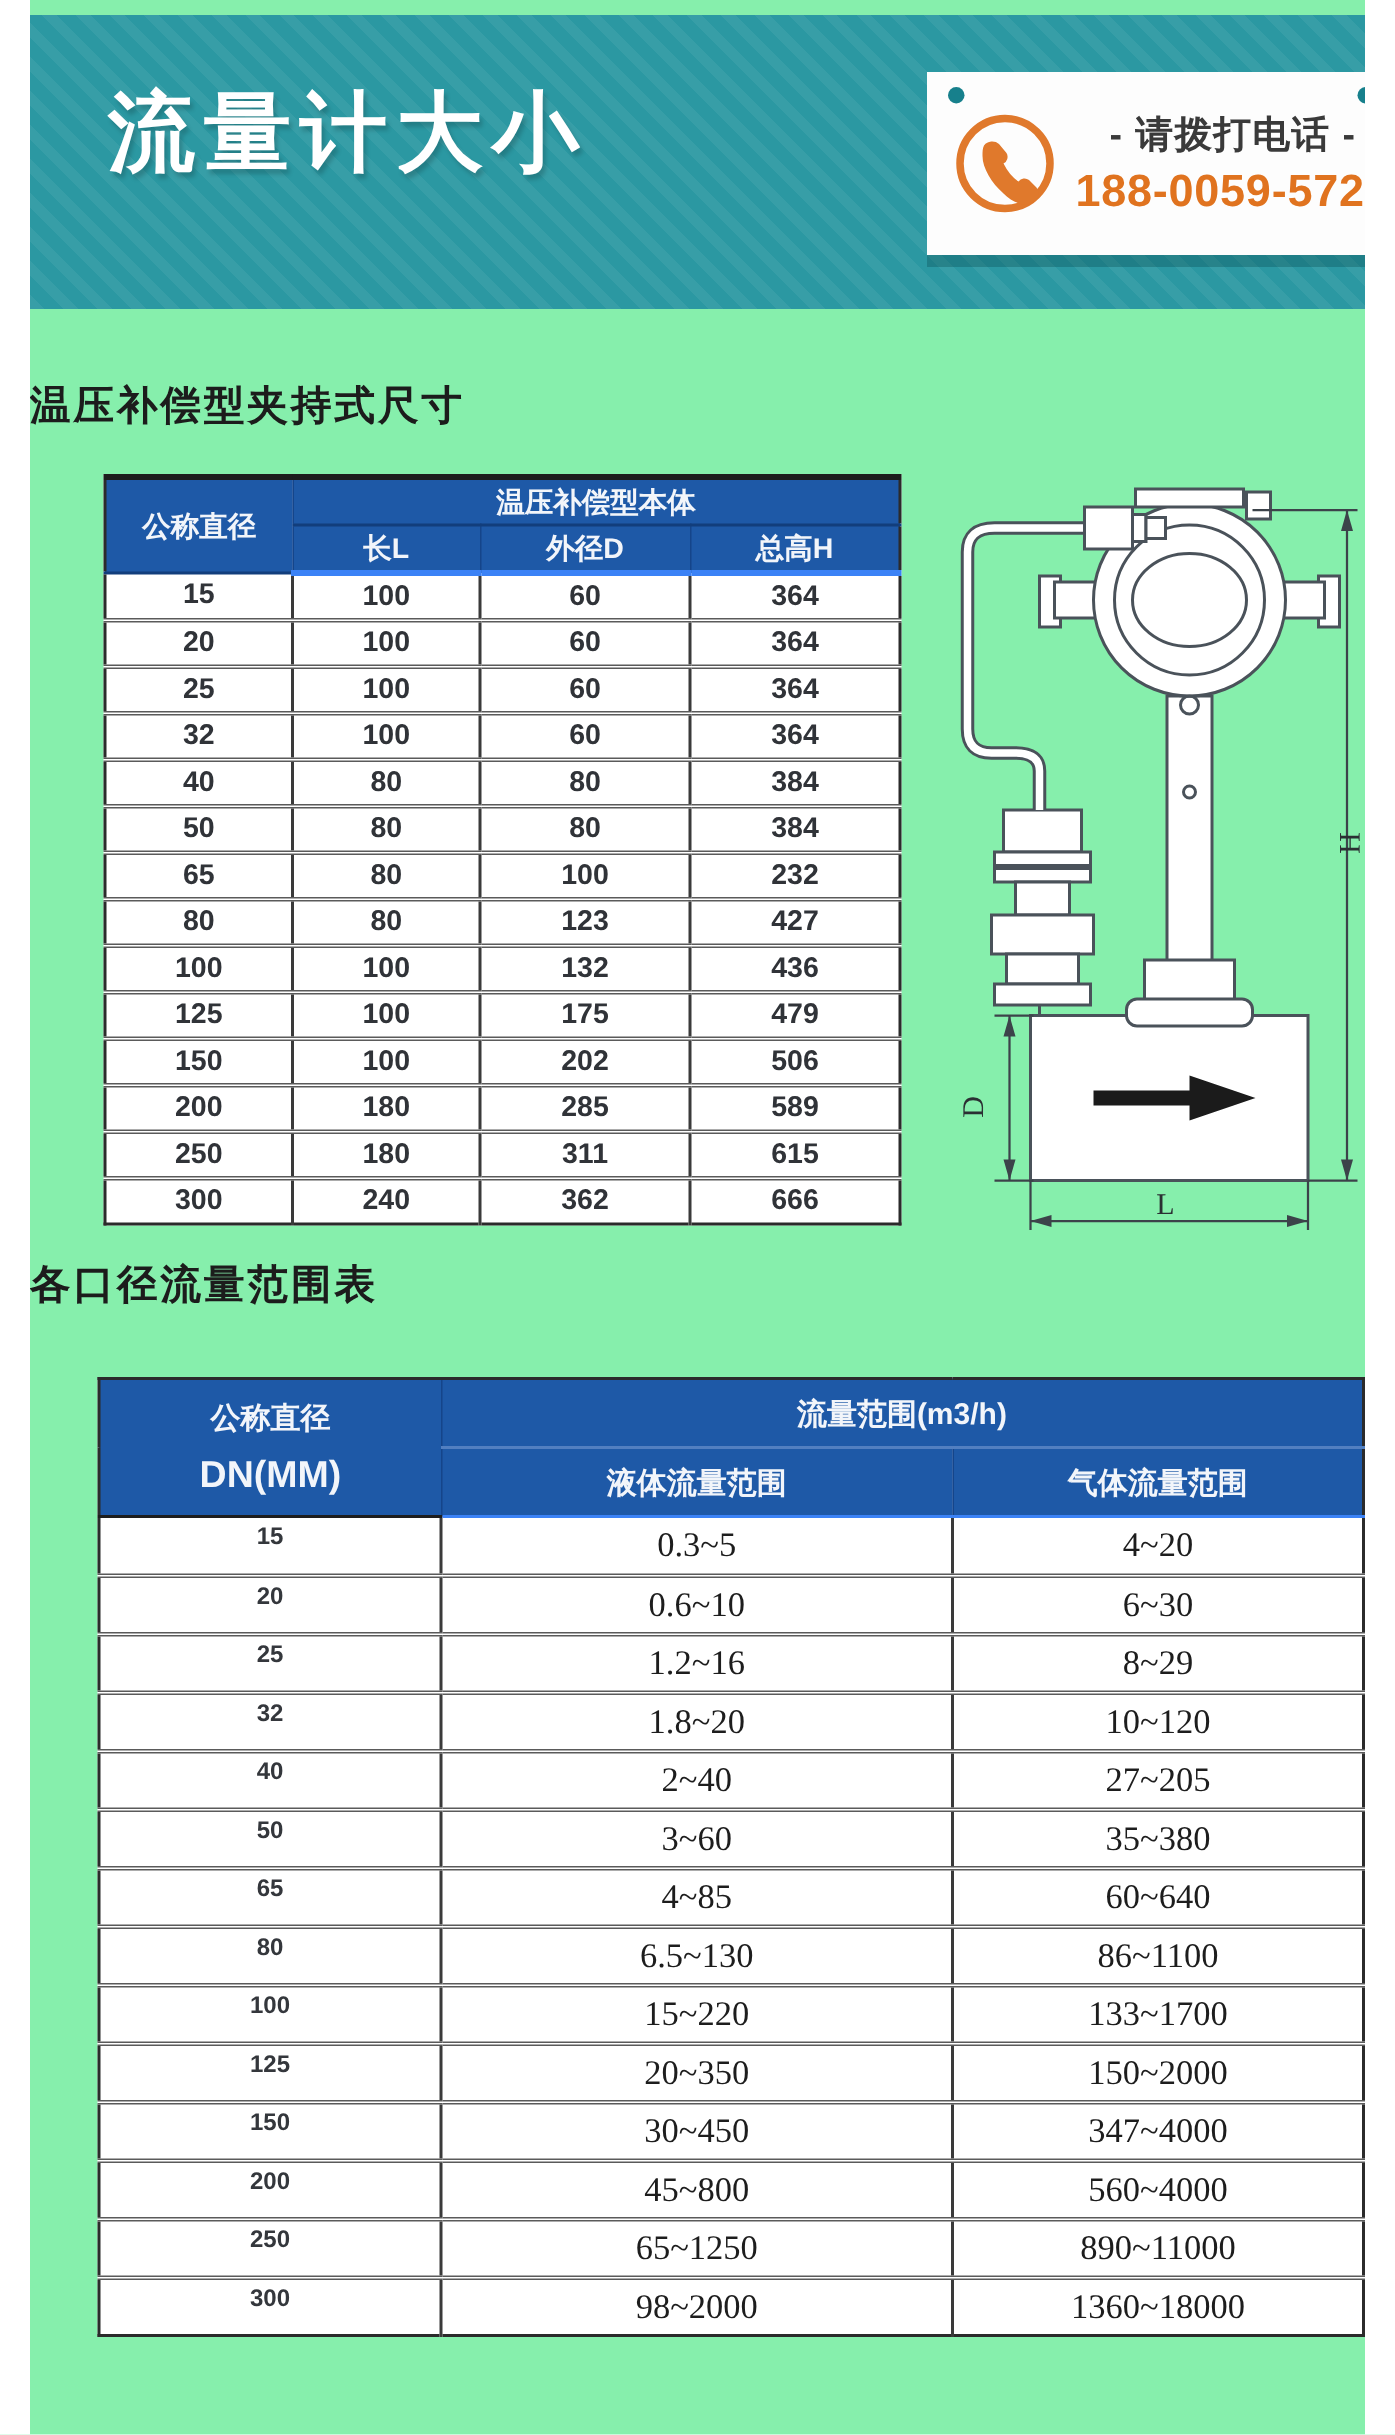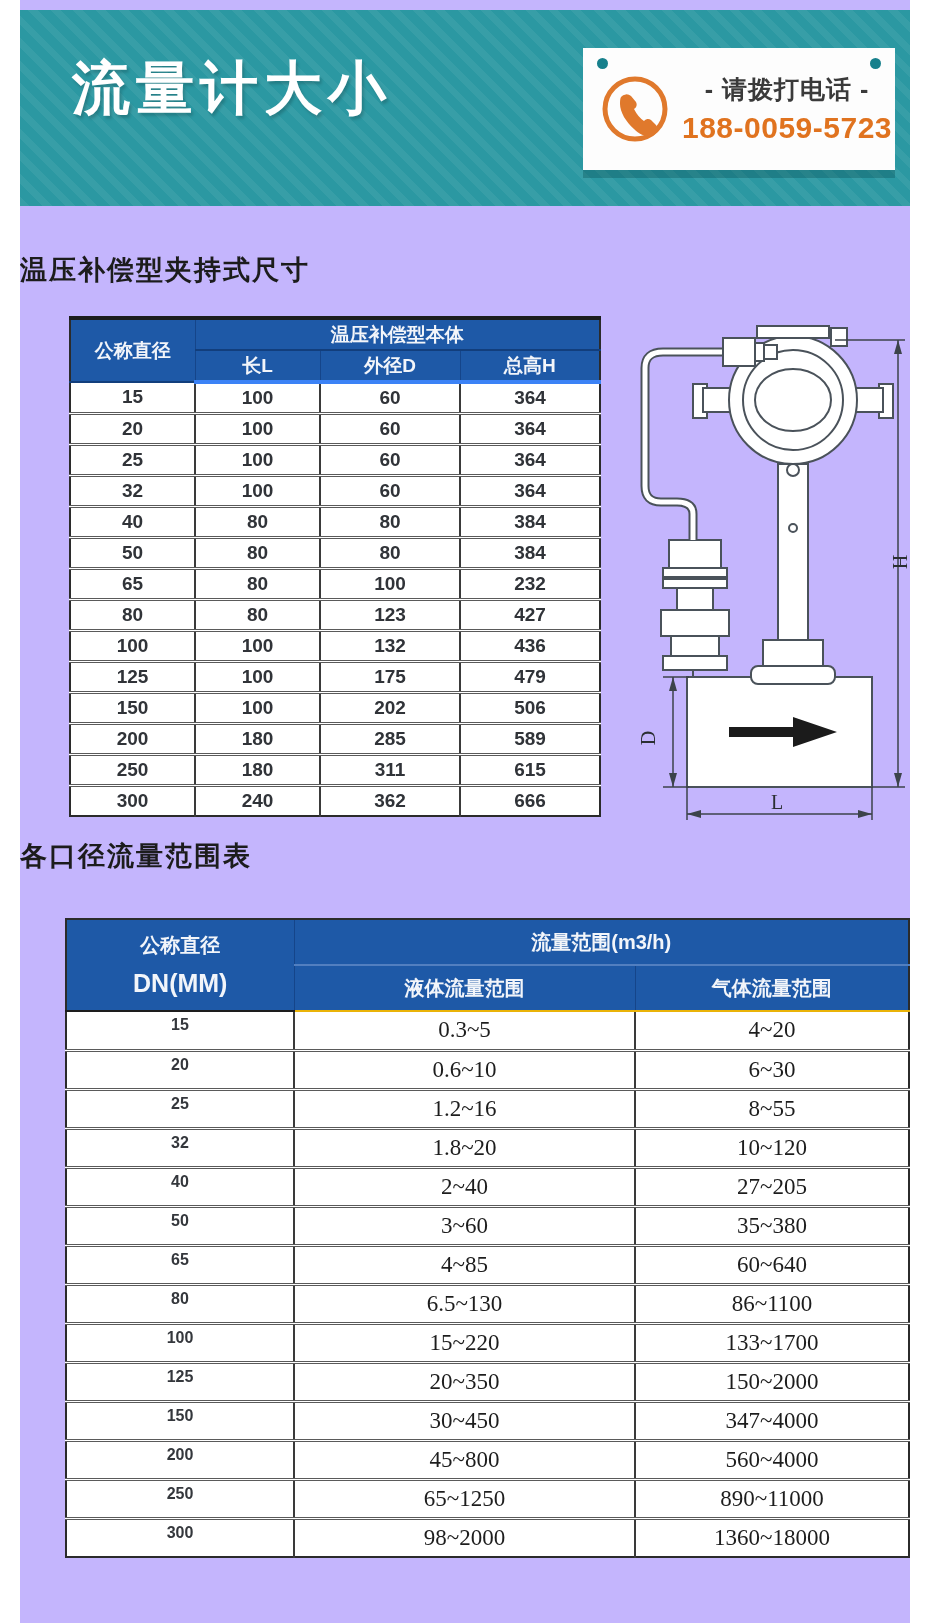--- a/index.html
+++ b/index.html
@@ -1,39 +1,39 @@
 <!DOCTYPE html>
 <html><head>
 <meta charset="utf-8">
 <style>
   * { margin:0; padding:0; box-sizing:border-box; }
   html,body { background:#fff; }
   .page {
     position:relative; width:890px; height:1623px; margin:0 auto;
-    background:#c4b5fd; overflow:hidden;
+    background:#86efac; overflow:hidden;
     font-family:"Liberation Sans", sans-serif;
   }
 
   
   .hero {
     position:absolute; left:0; top:10px; width:930px; height:196px;
     background:#2B98A2;
     background-image:repeating-linear-gradient(45deg, rgba(255,255,255,0.06) 0 7px, rgba(255,255,255,0) 7px 16px);
   }
   .hero-title {
     position:absolute; left:52px; top:40px;
     font-size:58px; font-weight:bold; color:#fff; letter-spacing:6px;
     text-shadow:2px 3px 3px rgba(0,0,0,0.18);
   }
   .hero-subtitle {
     position:absolute; left:56px; top:118px;
     font-size:27px; color:rgba(255,255,255,0.96); letter-spacing:2px;
   }
   .phone-card {
-    position:absolute; left:563px; top:38px; width:312px; height:122px;
+    position:absolute; left:598px; top:38px; width:312px; height:122px;
     background:#fdfdfd; box-shadow:0 8px 0 rgba(0,60,66,0.28);
     display:flex; align-items:center;
   }
   .pin { position:absolute; top:10px; width:11px; height:11px; border-radius:50%; background:#17808C; }
   .pin-l { left:14px; } .pin-r { right:14px; }
   .phone-icon-wrap { margin-left:16px; width:72px; height:72px; flex:0 0 auto; }
   .phone-texts { margin-left:8px; flex:1; text-align:center; }
   .call-prompt { font-size:25px; font-weight:bold; color:#3a3a3a; letter-spacing:1px; }
   .phone-number { font-size:30px; font-weight:bold; color:#E0731F; margin-top:5px; letter-spacing:0.5px; }
 
@@ -66,21 +66,21 @@
   .t1 th { font-size:19px; height:32px; border-bottom:2px solid #123e7c; }
   .t1 thead tr:last-child th { border-bottom:4px solid #3b82f6; }
   .t1 td { height:31px; font-size:19px; font-weight:bold; color:#303338; }
 
   
   .t2 {
     position:absolute; left:45px; top:918px; width:843px;
     border:2px solid #2b2b2b;
   }
   .t2 th { font-size:20px; height:46px; border-bottom:2px solid #527fc0; }
-  .t2 thead tr:last-child th { border-bottom:2px solid #eab308; }
+  .t2 thead tr:last-child th { border-bottom:2px solid #3b82f6; }
   .t2 .corner-th { border-bottom:2px solid #1d1d1d; }
   .corner-line1 { font-size:20px; }
   .corner-line2 { font-size:25px; margin-top:10px; }
   .t2 td {
     height:39px; font-family:Liberation Serif, serif;
     font-size:23px; color:#1d1d1d;
   }
   .t2 td:first-child {
     font-family:"Liberation Sans",sans-serif; font-size:16px; font-weight:bold;
     color:#34373c; vertical-align:top; padding-top:4px;
@@ -316,21 +316,21 @@
           <td>4~20</td>
         </tr>
         <tr>
           <td>20</td>
           <td>0.6~10</td>
           <td>6~30</td>
         </tr>
         <tr>
           <td>25</td>
           <td>1.2~16</td>
-          <td>8~55</td>
+          <td>8~29</td>
         </tr>
         <tr>
           <td>32</td>
           <td>1.8~20</td>
           <td>10~120</td>
         </tr>
         <tr>
           <td>40</td>
           <td>2~40</td>
           <td>27~205</td>

